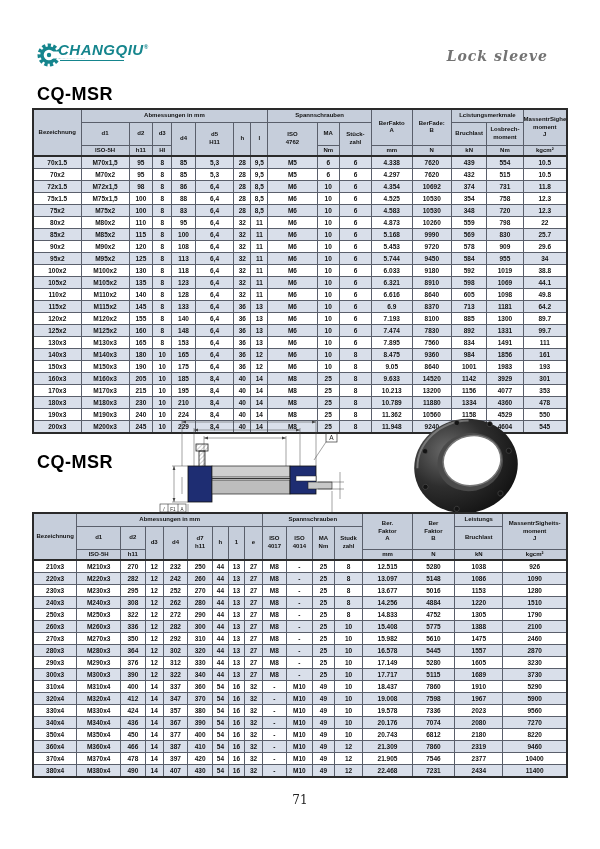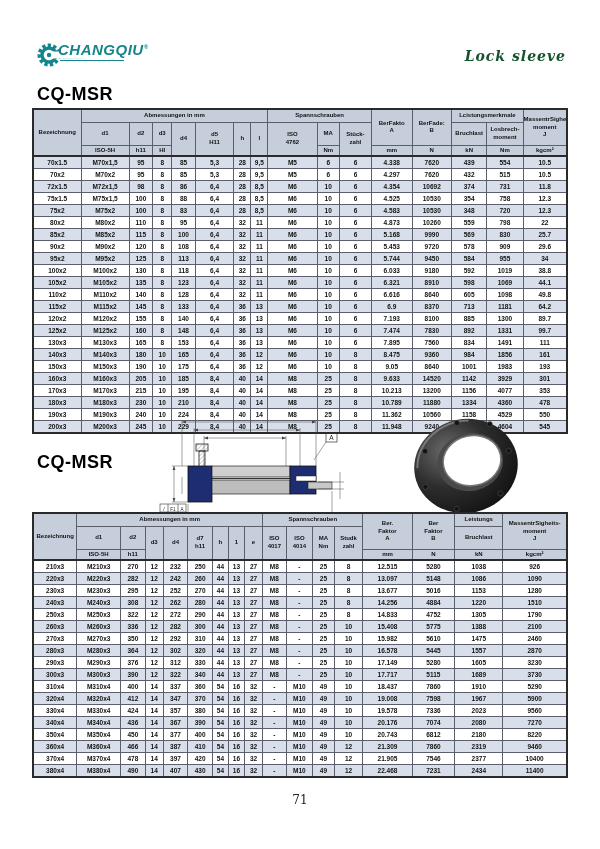--- a/index.html
+++ b/index.html
@@ -11,23 +11,23 @@
   }
 
   
   .brand { position:absolute; left:36px; top:42px; display:flex; align-items:flex-start; }
   .brand svg { display:block; }
   .brand-text { margin-left:-4px; }
   .brand-word { font-style:italic; font-weight:bold; font-size:15px; letter-spacing:.5px; color:#15858d; line-height:1; }
   .brand-word sup { font-size:6px; vertical-align:super; }
   .brand-tagline { margin-top:1px; margin-left:2px; height:3px; width:64px;
     border-bottom:1px solid #15858d; color:#15858d; font-size:3px; line-height:3px; overflow:hidden; letter-spacing:.4px;}
-  .lock-sleeve { position:absolute; right:34px; top:48px;
+  .lock-sleeve { position:absolute; right:52px; top:48px;
     font-family:"DejaVu Serif", serif; font-style:italic; font-weight:bold;
-    font-size:14px; letter-spacing:1px; color:#14532d; }
+    font-size:14px; letter-spacing:1px; color:#737373; }
 
   .sec-title { position:absolute; left:37px; font-weight:bold; font-size:18px; letter-spacing:.5px; color:#000; }
   #title1 { top:84px; }
   #title2 { top:452px; }
 
   
   table.spec { position:absolute; left:32px; width:536px; border-collapse:collapse;
     table-layout:fixed; border:2px solid #2a2a2a; }
   #table1 { top:108px; }
   #table2 { top:512px; }

